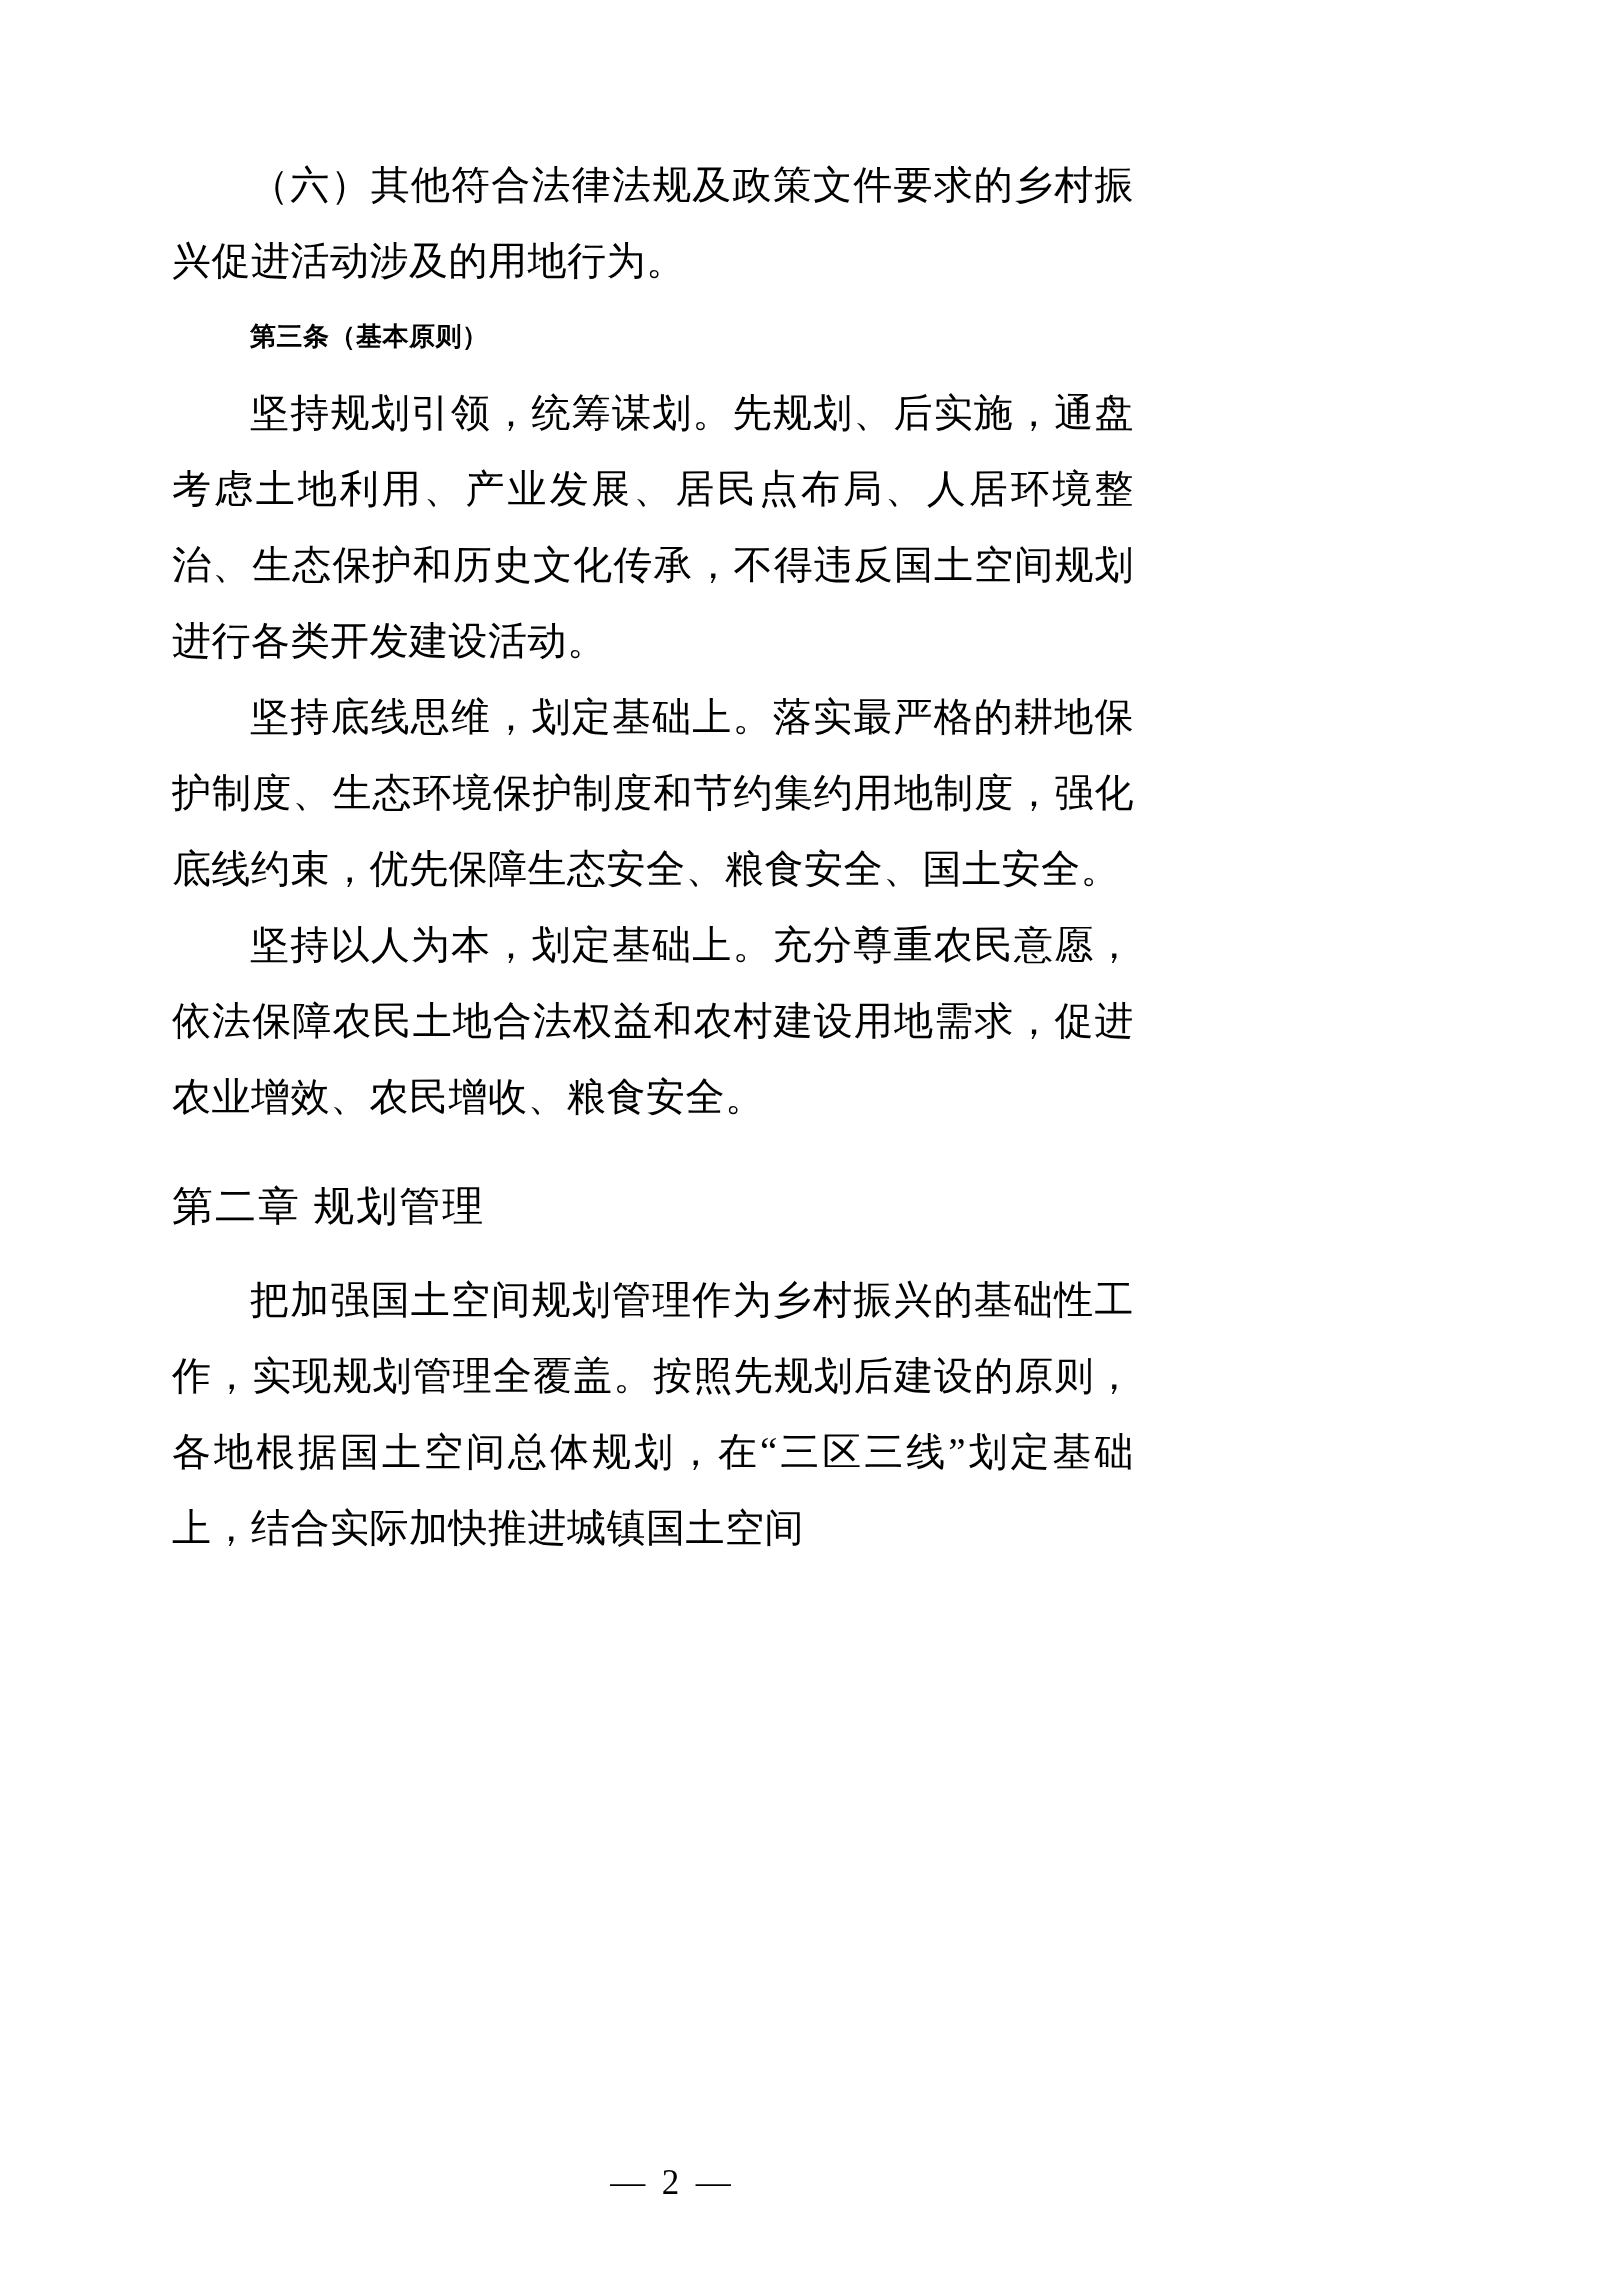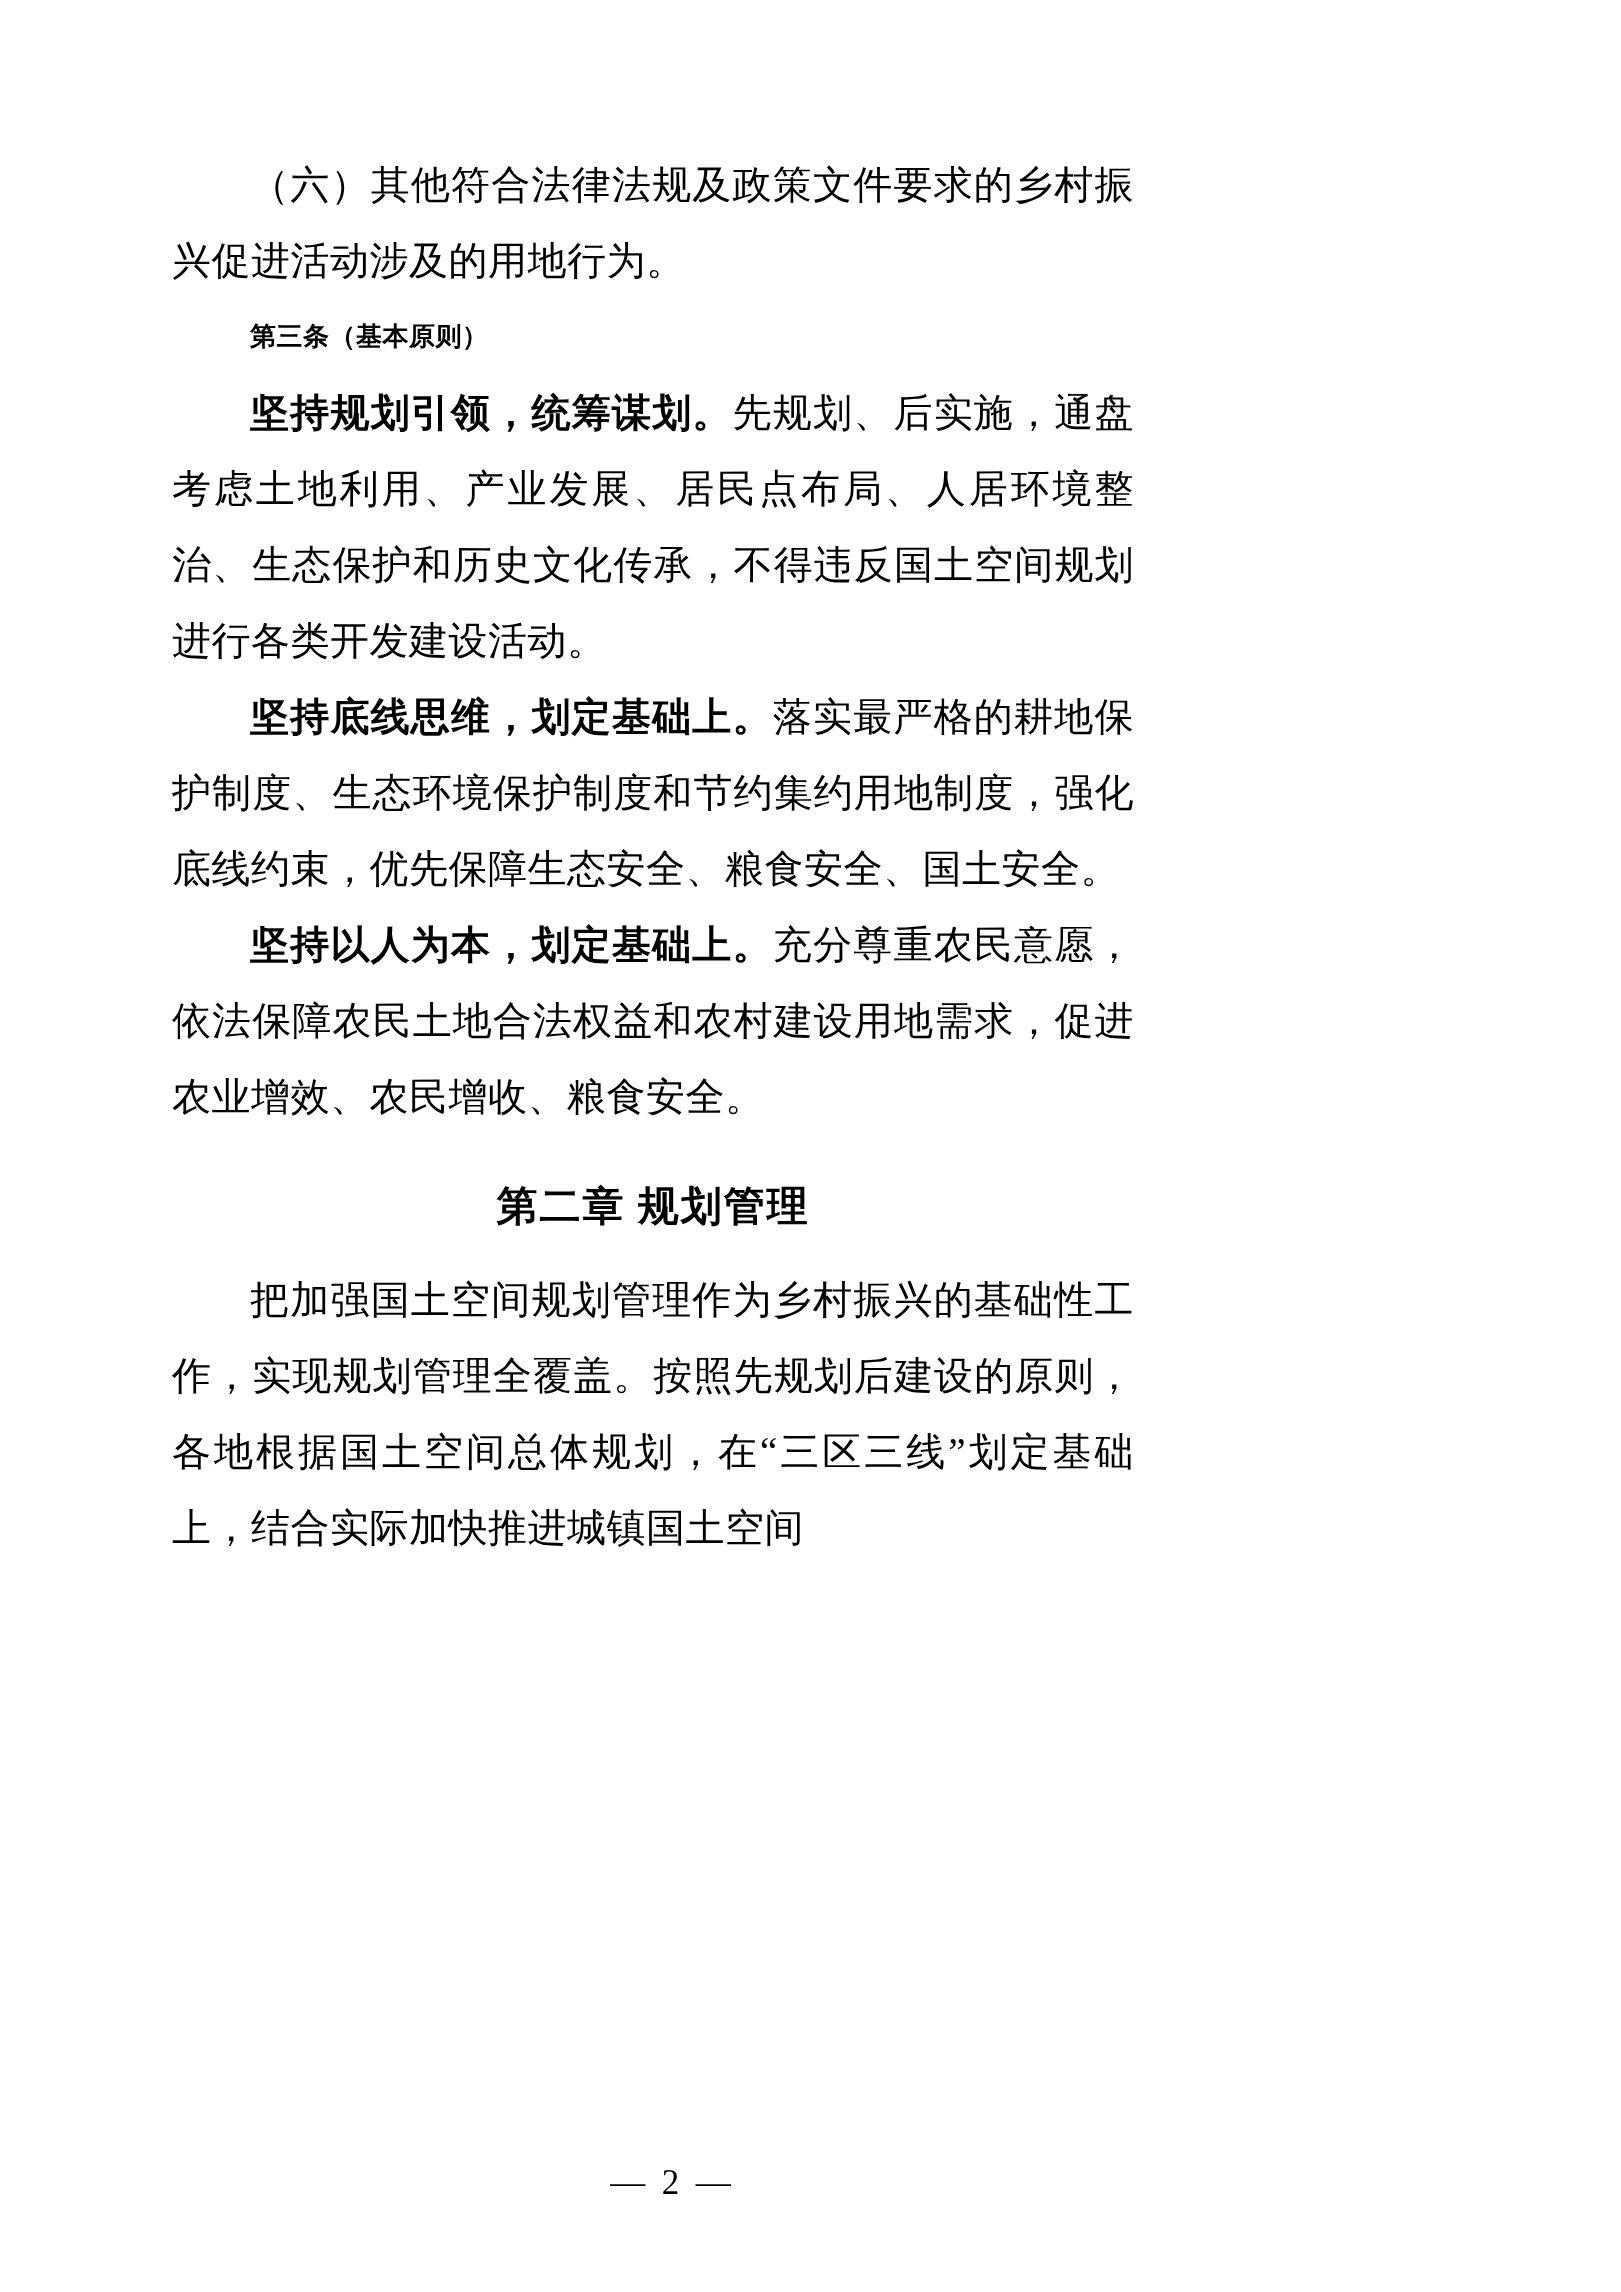--- a/index.html
+++ b/index.html
@@ -34,29 +34,28 @@
     margin: 0;
   }
   .heading-article {
     font-weight: bold;
     text-indent: 78px;
     margin: 0;
     font-size: 26px;
     line-height: 76px;
   }
   .chapter-title {
-    font-weight: bold;
-    text-align: center;
+    font-weight: normal;
     font-size: 41px;
     line-height: 76px;
     margin: 33px 0 17.6px 0;
     letter-spacing: 2px;
   }
   .lead {
-    font-weight: bold;
+    font-weight: normal;
   }
   .page-number {
     position: absolute;
     left: 0;
     right: 0;
     bottom: 90px;
     text-align: center;
     font-size: 35px;
     letter-spacing: 3.9px;
     font-family: "Liberation Serif", "DejaVu Serif", serif;

